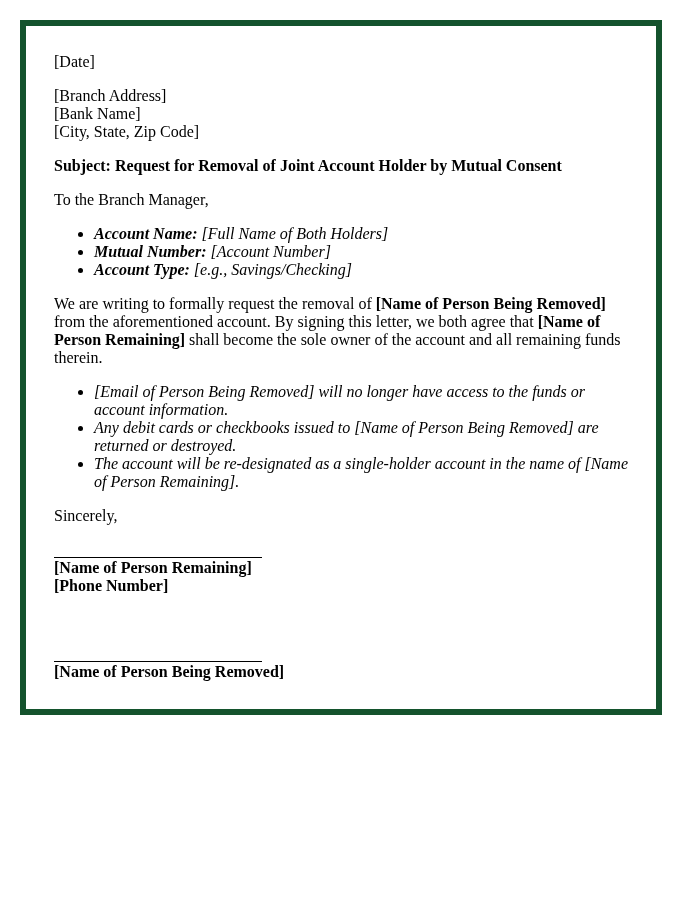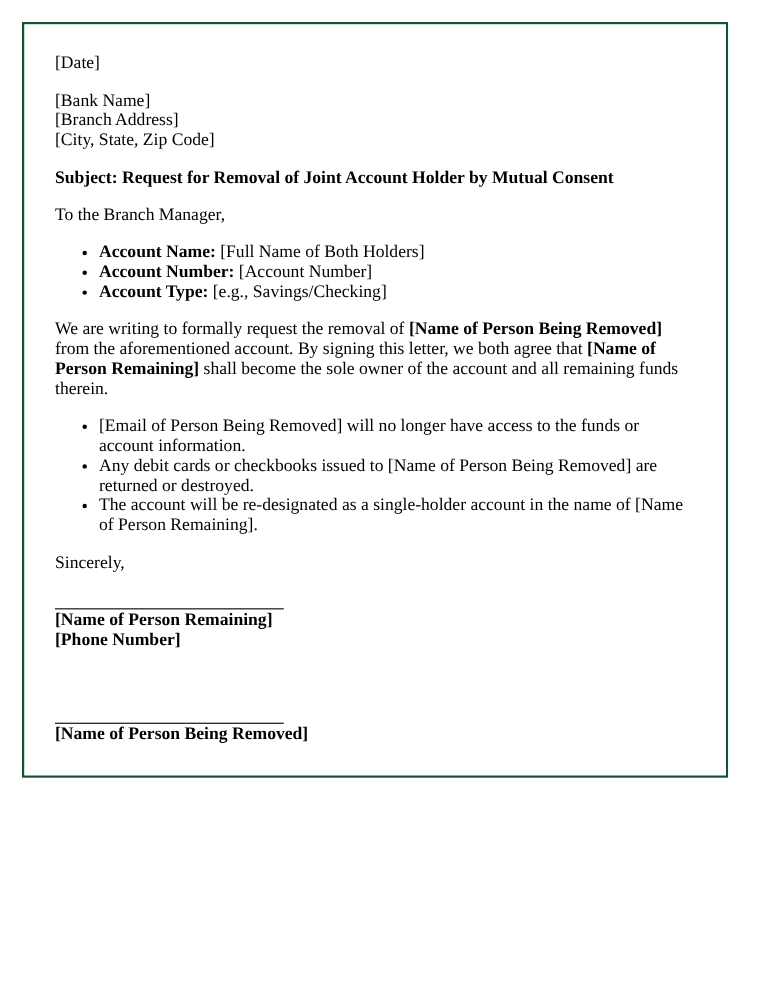--- a/index.html
+++ b/index.html
@@ -21,33 +21,34 @@
       position: absolute;
       left: 20px;
       top: 20px;
       width: 642px;
       height: 781px;
       overflow: hidden;
     }
     .letter {
       box-sizing: border-box;
       width: 642px;
-      border: 2px solid #14532d;
+      border: 6px solid #14532d;
       padding: 11px 28px 28px 28px;
       background: #ffffff;
     }
     p {
       margin: 16px 0;
     }
     ul {
       margin: 16px 0;
       padding-left: 40px;
     }
     li {
       margin: 0;
+      font-style: italic;
     }
     .subject {
       font-weight: bold;
     }
     b, .bold {
       font-weight: bold;
     }
     .signature {
       margin-top: 32px;
     }
@@ -74,33 +75,33 @@
   </style>
 </head>
 <body>
 
 <div class="viewport">
   <div class="letter">
 
     <p>[Date]</p>
 
     <p>
+      <span class="block-line">[Branch Address]</span>
       <span class="block-line">[Bank Name]</span>
-      <span class="block-line">[Branch Address]</span>
       <span class="block-line">[City, State, Zip Code]</span>
     </p>
 
     <p class="subject">Subject: Request for Removal of Joint Account Holder by Mutual Consent</p>
 
     <p>To the Branch Manager,</p>
 
 
     <ul>
       <li><b>Account Name:</b><span> [Full Name of Both Holders]</span></li>
-      <li><b>Account Number:</b><span> [Account Number]</span></li>
+      <li><b>Mutual Number:</b><span> [Account Number]</span></li>
       <li><b>Account Type:</b><span> [e.g., Savings/Checking]</span></li>
     </ul>
 
     <p><span>We are writing to formally request the removal of </span><b>[Name of Person Being Removed]</b><span> from the aforementioned account. By signing this letter, we both agree that </span><b>[Name of Person Remaining]</b><span> shall become the sole owner of the account and all remaining funds therein.</span></p>
 
 
     <ul>
       <li>[Email of Person Being Removed] will no longer have access to the funds or account information.</li>
       <li>Any debit cards or checkbooks issued to [Name of Person Being Removed] are returned or destroyed.</li>
       <li>The account will be re-designated as a single-holder account in the name of [Name of Person Remaining].</li>

